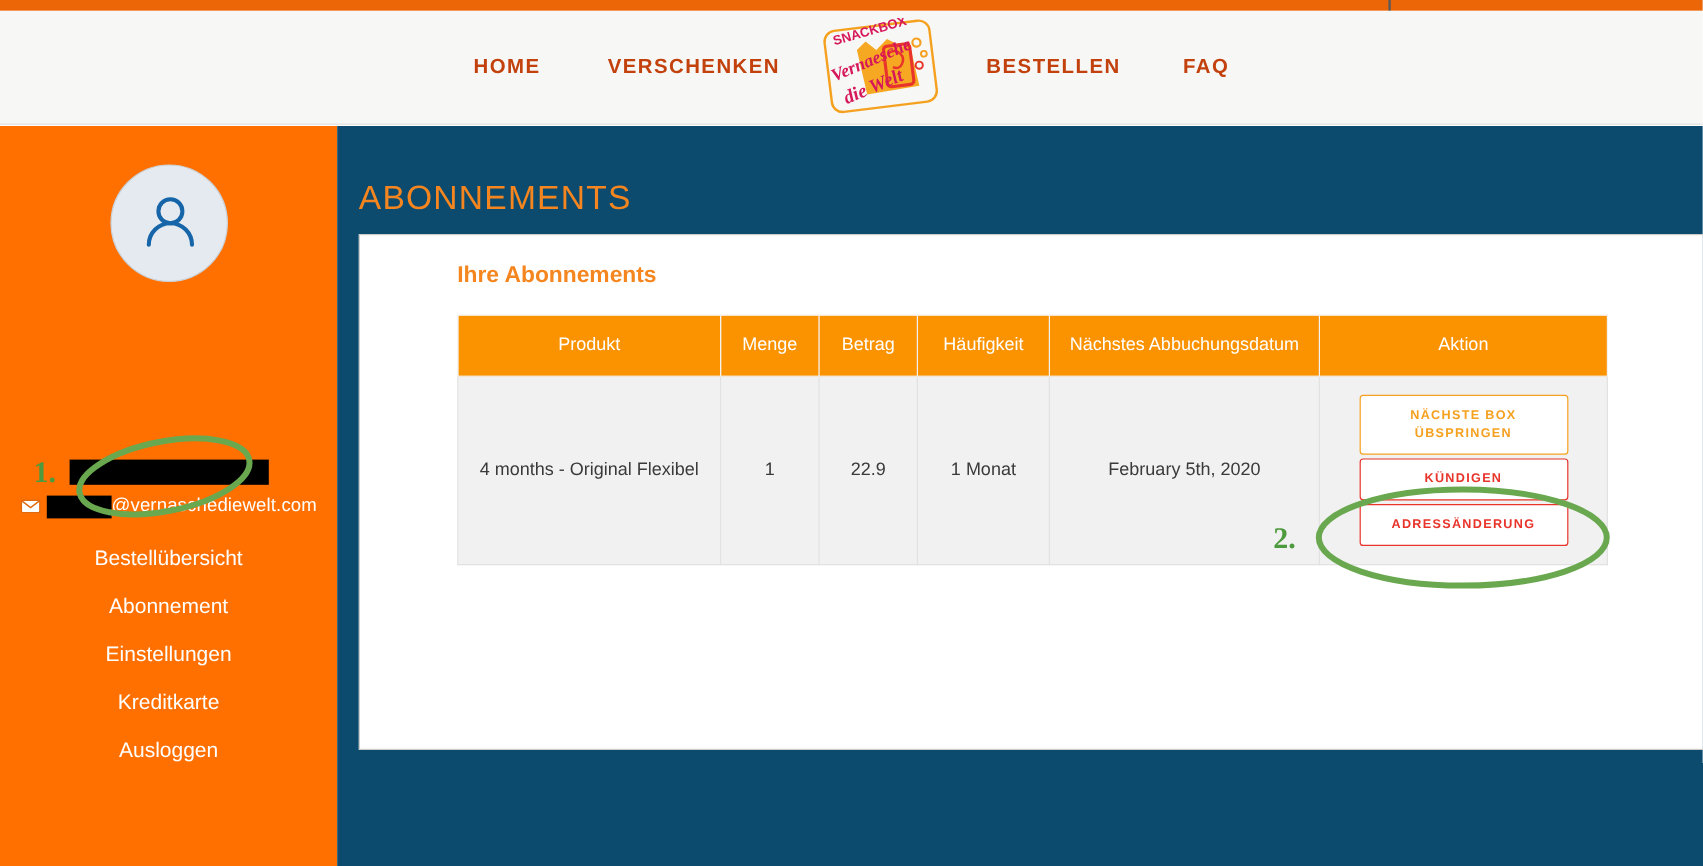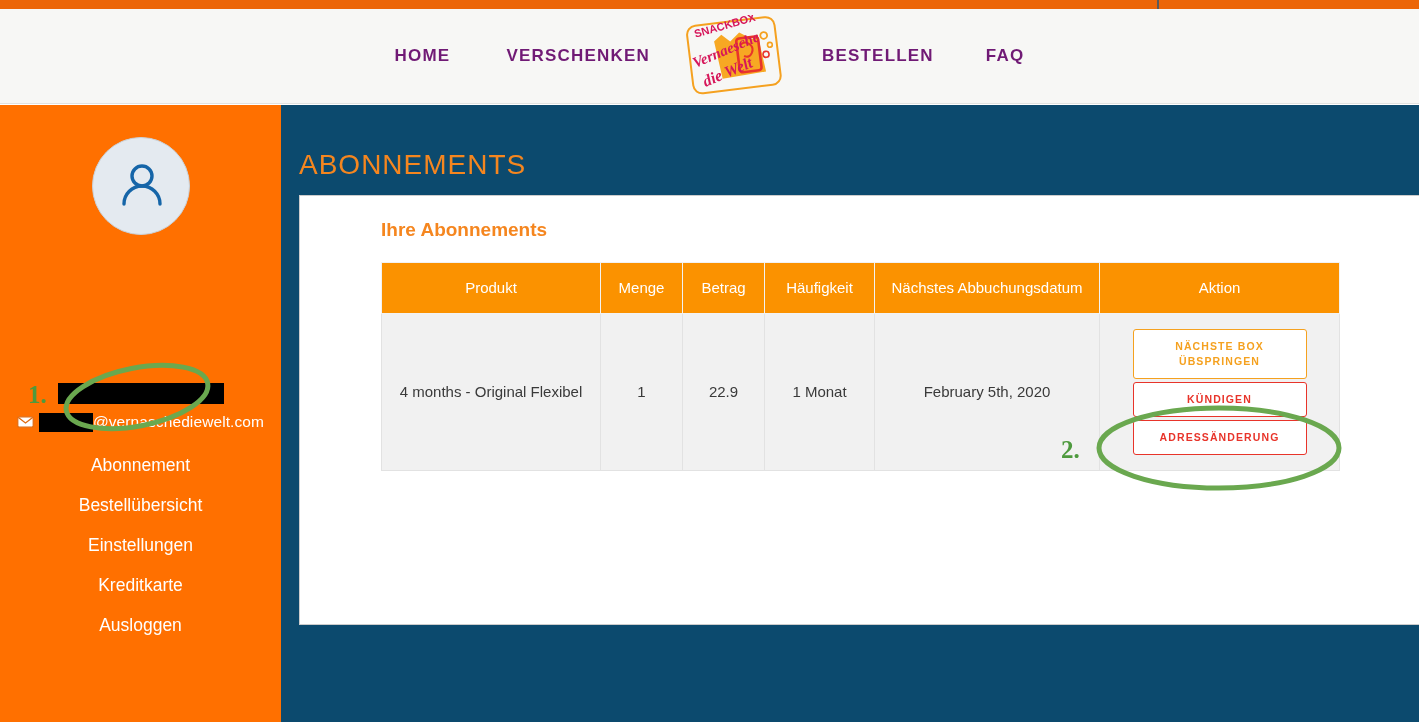--- a/index.html
+++ b/index.html
@@ -48,21 +48,21 @@
   .nav-row {
     position: absolute;
     top: 0; left: 0;
     width: 1419px;
     height: 94px;
     display: flex;
     align-items: center;
     justify-content: center;
   }
   .nav-link {
-    color: #701a75;
+    color: #c2410c;
     font-size: 17px;
     font-weight: bold;
     letter-spacing: 1.2px;
     text-decoration: none;
     white-space: nowrap;
     cursor: pointer;
   }
   .nav-gap-1 { width: 56px; }
   .nav-gap-2 { width: 30px; }
   .nav-gap-3 { width: 30px; }
@@ -326,22 +326,22 @@
         <svg width="17" height="12" viewBox="0 0 17 12" xmlns="http://www.w3.org/2000/svg">
           <rect x="0.8" y="0.8" width="15.4" height="10.4" rx="1.4" fill="#ffffff" stroke="#e06a10" stroke-width="1.2"></rect>
           <path d="M1.4 1.6 L8.5 7 L15.6 1.6" fill="none" stroke="#e06a10" stroke-width="1.3"></path>
         </svg>
       </span>
       <span class="redact-bar redact-email"></span>
       <span class="user-email-text">@vernaschediewelt.com</span>
     </div>
 
     <nav class="side-nav">
+      <a class="side-link" href="#">Bestellübersicht</a>
       <a class="side-link" href="#">Abonnement</a>
-      <a class="side-link" href="#">Bestellübersicht</a>
       <a class="side-link" href="#">Einstellungen</a>
       <a class="side-link" href="#">Kreditkarte</a>
       <a class="side-link" href="#">Ausloggen</a>
     </nav>
   </div>
 
   <div class="main">
     <h1 class="page-title">ABONNEMENTS</h1>
 
     <div class="panel">

